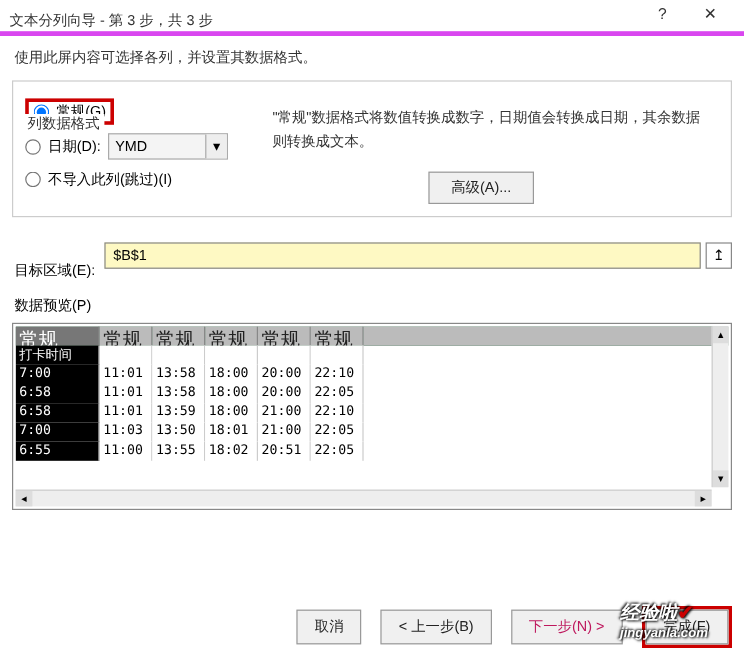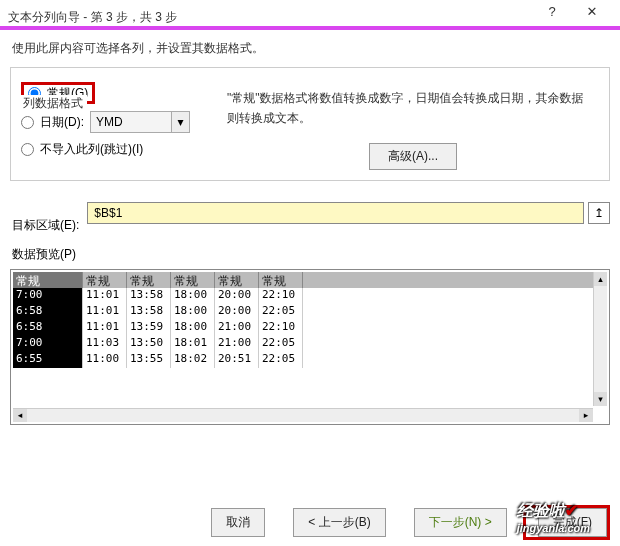--- a/index.html
+++ b/index.html
@@ -94,23 +94,22 @@
       margin-top: 14px;
       text-align: left;
       padding-left: 130px;
     }
     .btn {
       border: 1px solid #999;
       background: #f0f0f0;
       padding: 4px 18px;
       font-size: 12px;
       color: #222;
-      margin-left: 12px;
-    }
-    .btn.disabled { color: #4d7c0f; text-align: right; }
+    }
+    .btn.disabled { color: #be185d; text-align: right; }
     .dest-row {
       display: flex;
       align-items: center;
       margin: 12px 0 8px 2px;
     }
     .dest-row label { margin-right: 8px; margin-top: 24px; }
     .dest-input {
       flex: 1;
       border: 1px solid #888;
       height: 22px;
@@ -138,21 +137,21 @@
     }
     .preview-inner {
       position: absolute;
       top: 2px; left: 2px; right: 2px; bottom: 16px;
       overflow: hidden;
     }
     .col-headers {
       display: flex;
       background: #14532d;
       height: 16px;
-      font-size: 12px;
+      font-size: 16px;
     }
     .col-headers .hc {
       border-right: 1px solid #888;
       padding: 1px 3px;
       color: #222;
       background: #bbb;
     }
     .hc.first { width: 70px; background: #777; color: #fff; }
     .hc.rest { width: 44px; }
     .hc.last { flex: 1; border-right: none; }
@@ -265,20 +264,29 @@
         <div class="col-headers">
           <div class="hc first">常规</div>
           <div class="hc rest">常规</div>
           <div class="hc rest">常规</div>
           <div class="hc rest">常规</div>
           <div class="hc rest">常规</div>
           <div class="hc rest">常规</div>
           <div class="hc last"></div>
         </div>
         <div class="data-rows">
+          <div class="drow header">
+            <div class="dcell first">打卡时间</div>
+            <div class="dcell rest"></div>
+              <div class="dcell rest"></div>
+              <div class="dcell rest"></div>
+              <div class="dcell rest"></div>
+              <div class="dcell rest"></div>
+              <div class="dcell flexend"></div>
+          </div>
           <div class="drow">
             <div class="dcell first">7:00</div>
             <div class="dcell rest">11:01</div>
             <div class="dcell rest">13:58</div>
             <div class="dcell rest">18:00</div>
             <div class="dcell rest">20:00</div>
             <div class="dcell rest">22:10</div>
             <div class="dcell flexend"></div>
           </div>
           <div class="drow">

